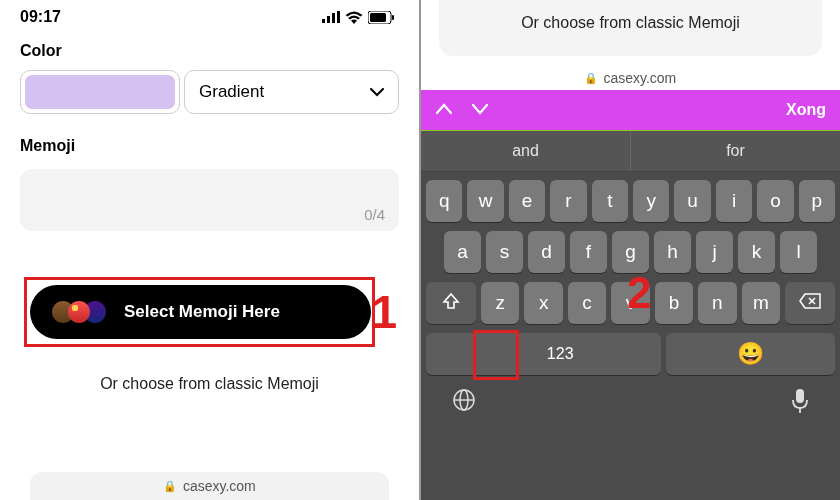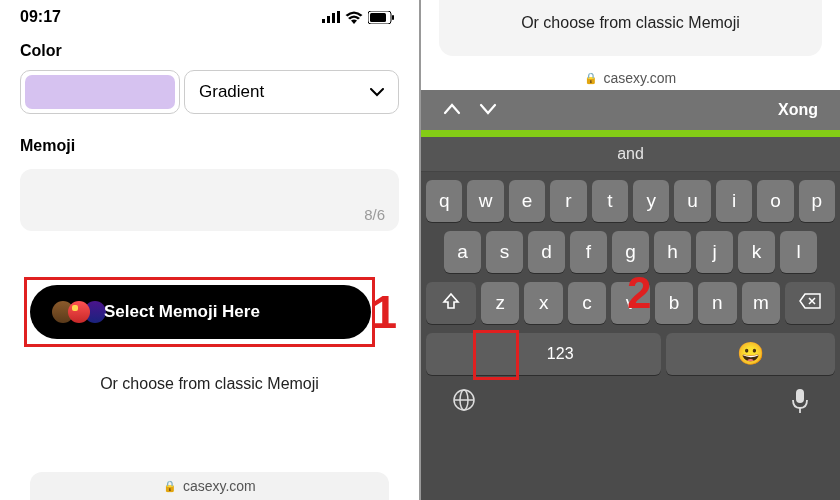--- a/index.html
+++ b/index.html
@@ -42,21 +42,21 @@
     display: flex; align-items: flex-end; justify-content: flex-end; padding: 8px 14px;
     color: #9a9a9a; font-size: 15px;
   }
   .select-wrap { position: relative; margin-top: 54px; }
   .select-highlight {
     position: absolute; border: 3px solid #e02020; left: 4px; right: 24px;
     top: -8px; bottom: -8px;
   }
   .select-btn {
     margin: 0 28px 0 10px; height: 54px; background: #000; border-radius: 30px;
-    display: flex; align-items: center; gap: 4px; padding: 0 22px;
+    display: flex; align-items: center; gap: 24px; padding: 0 22px;
     color: #fff; font-size: 17px; font-weight: 600;
   }
   .memoji-icons { display:flex; gap:-4px; }
   .memoji-dot { width:22px; height:22px; border-radius:50%; margin-right:-6px; }
   .m1{background:linear-gradient(#8b5a2b,#5a3a1a);} 
   .m2{background:linear-gradient(#ff5252,#c62828);position:relative;}
   .m2::after{content:'';position:absolute;width:6px;height:6px;background:#ffd54f;border-radius:2px;top:4px;left:4px;}
   .m3{background:linear-gradient(#4a148c,#1a237e);}
   .step1 {
     position: absolute; color: #e02020; font-size: 46px; font-weight: 800;
@@ -73,27 +73,27 @@
   
   .classic-card {
     margin: 0 18px 8px 18px; background:#f4f4f4; border-radius: 0 0 14px 14px;
     text-align:center; padding: 14px 0 24px 0; font-size:16px; color:#222;
   }
   .r-url {
     text-align:center; font-size:14px; color:#555; padding:6px 0 4px 0;
     display:flex;align-items:center;justify-content:center; gap:5px;
   }
   .kbd-toolbar {
-    background:#737373; height:40px; display:flex; align-items:center;
-    justify-content:space-between; padding:0 22px; color:#fff; font-size:16px;
+    background:#d946ef; height:40px; display:flex; align-items:center;
+    justify-content:space-between; padding:0 14px; color:#fff; font-size:16px;
   }
   .tb-left{display:flex;gap:18px;}
   .suggest-row{
     background:#555; height:42px; display:flex; color:#e4e4e4;
-    border-top:7px solid #84cc16; border-bottom:1px solid #444;
+    border-top:1px solid #84cc16; border-bottom:1px solid #444;
   }
   .suggest{flex:1; display:flex;align-items:center;justify-content:center;font-size:16px; border-right:1px solid #666;}
   .suggest:last-child{border-right:none;}
   .keyboard{background:#4b4b4b; flex:1; padding:8px 5px 6px 5px; display:flex;flex-direction:column;gap:9px; position:relative;}
   .krow{display:flex; gap:5px; justify-content:center;}
   .key{
     background:#7a7a7a; color:#fff; border-radius:6px; height:42px;
     display:flex;align-items:center;justify-content:center; font-size:19px;
     box-shadow:0 1px 0 rgba(0,0,0,.4); flex:1; min-width:0;
   }
@@ -158,21 +158,21 @@
         <span>
           <svg width="14" height="9" viewBox="0 0 14 9">
               <path d="M1 1 L7 7 L13 1" stroke="#000" stroke-width="2" fill="none" stroke-linecap="round"></path>
             </svg>
         </span>
       </div>
     </div>
 
     <div class="sec-label" style="margin-top:23px">Memoji</div>
     <div class="memoji-input">
-      <span>8/6</span>
+      <span>0/4</span>
     </div>
 
     <div class="select-wrap">
       <div class="select-highlight"></div>
       <div class="select-btn">
         <span class="memoji-icons">
           <span class="memoji-dot m1"></span>
           <span class="memoji-dot m2"></span>
           <span class="memoji-dot m3"></span>
         </span>
@@ -208,20 +208,21 @@
           </svg></span>
       <span><svg width="18" height="12" viewBox="0 0 18 12">
             <path d="M2 2 L9 10 L16 2" stroke="#fff" stroke-width="2.2" fill="none" stroke-linecap="round"></path>
           </svg></span>
     </div>
     <span style="font-weight:600">Xong</span>
   </div>
 
   <div class="suggest-row">
     <div class="suggest">and</div>
+    <div class="suggest">for</div>
   </div>
 
   <div class="keyboard">
     <div class="krow r1">
       <div class="key">q</div>
       <div class="key">w</div>
       <div class="key">e</div>
       <div class="key">r</div>
       <div class="key">t</div>
       <div class="key">y</div>

